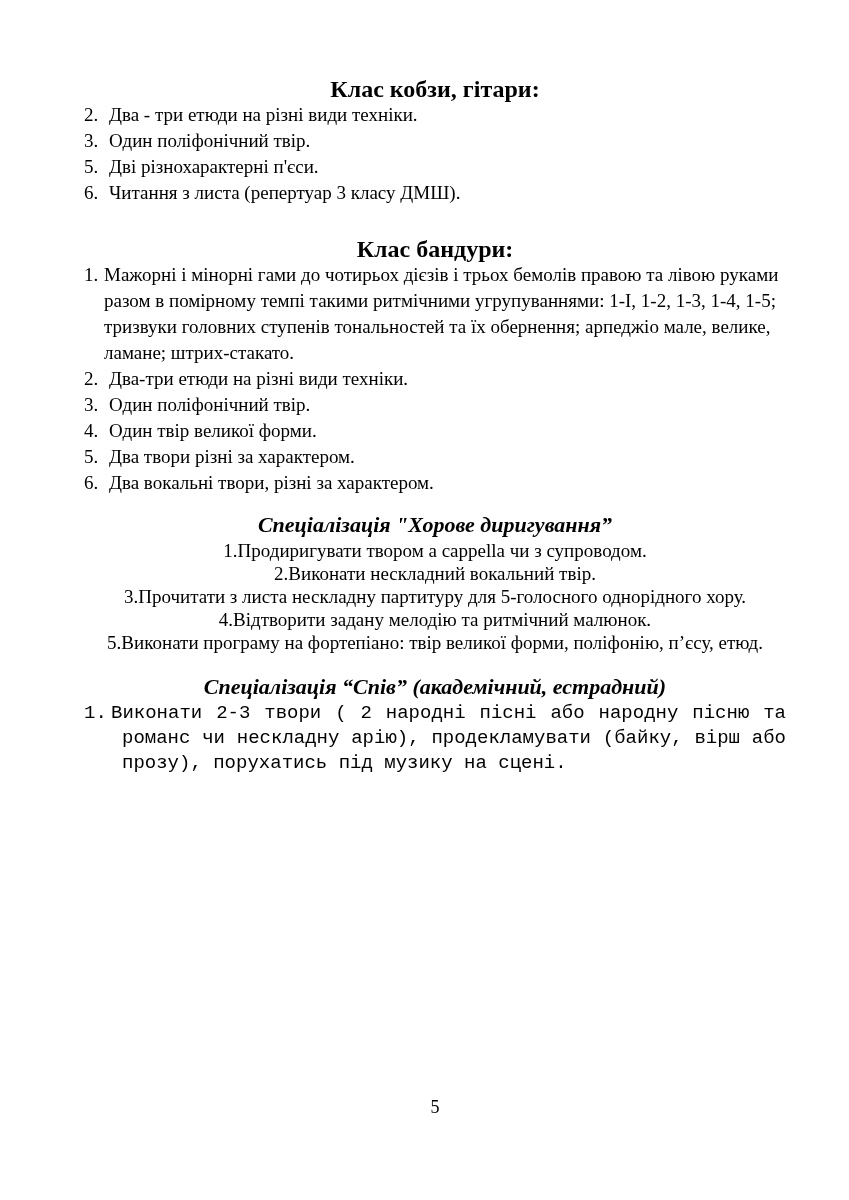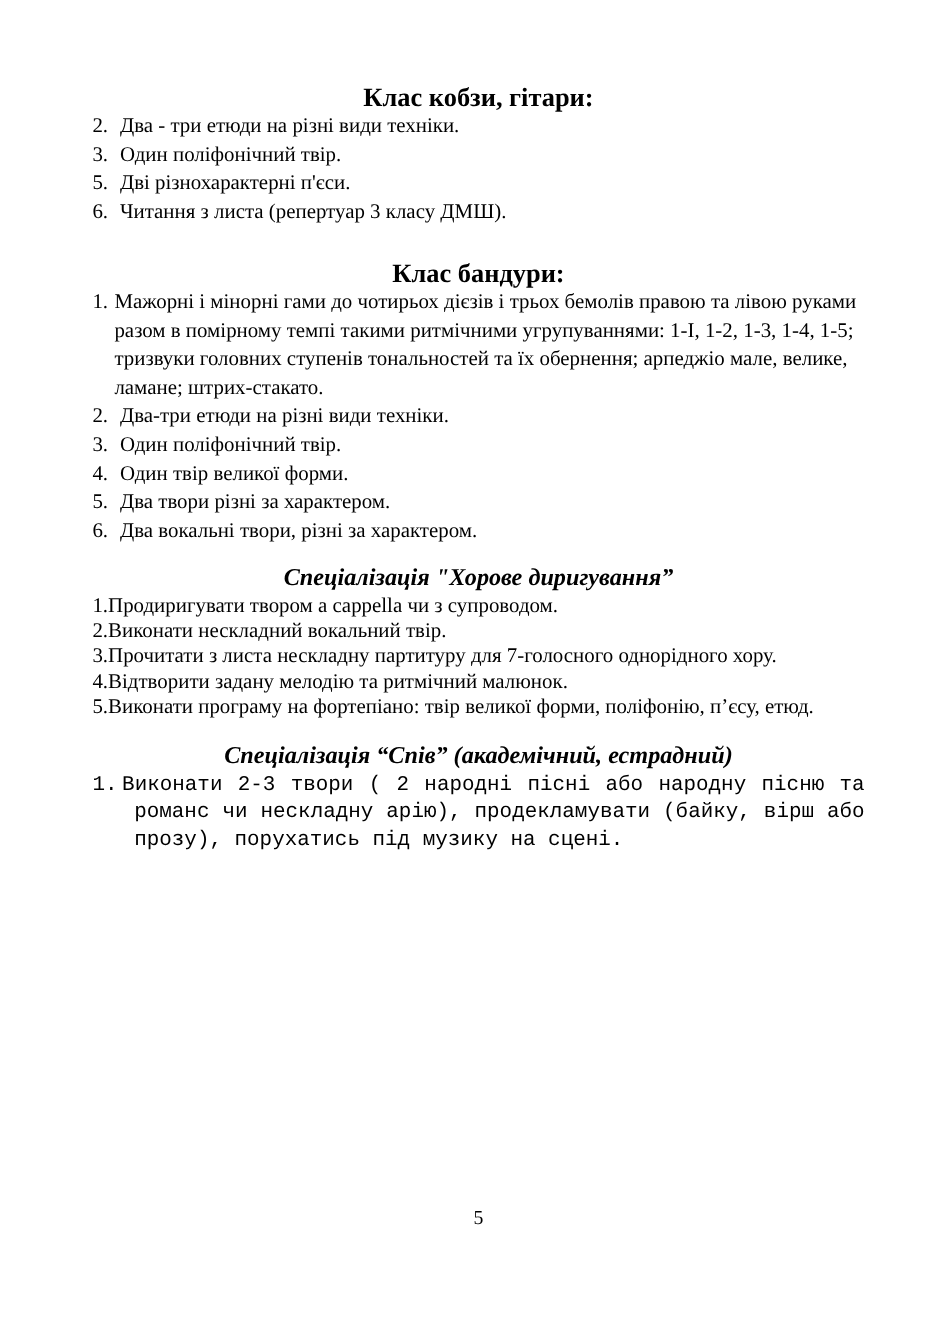--- a/index.html
+++ b/index.html
@@ -55,20 +55,21 @@
     text-indent: -20px;
   }
   li.hang20 .num { display: inline-block; width: 20px; text-indent: 0; }
 
   
   ol.req-list.tight { line-height: 23px; }
   li.tight-item {
     margin-left: 4px;
     padding-left: 8px;
     text-indent: -8px;
+    text-align: center;
   }
 
   
   ol.req-list.sing { line-height: 25px; }
   li.just {
     padding-left: 38px;
     text-indent: -38px;
     text-align: justify;
   }
   li.just .num { display: inline-block; width: 27px; text-indent: 0; }
@@ -115,21 +116,21 @@
         <li class="std"><span class="num">5.</span><span>Два твори різні за характером.</span></li>
         <li class="std"><span class="num">6.</span><span>Два вокальні твори, різні за характером.</span></li>
       </ol>
     </div>
 
     <div>
       <h2 class="sec-title spec gap-h3">Спеціалізація "Хорове диригування”</h2>
       <ol class="req-list tight gap-l3">
         <li class="tight-item"><span class="num">1.</span><span>Продиригувати твором а cappella чи з супроводом.</span></li>
         <li class="tight-item"><span class="num">2.</span><span>Виконати нескладний вокальний твір.</span></li>
-        <li class="tight-item"><span class="num">3.</span><span>Прочитати з листа нескладну партитуру для 7-голосного однорідного хору.</span></li>
+        <li class="tight-item"><span class="num">3.</span><span>Прочитати з листа нескладну партитуру для 5-голосного однорідного хору.</span></li>
         <li class="tight-item"><span class="num">4.</span><span>Відтворити задану мелодію та ритмічний малюнок.</span></li>
         <li class="tight-item"><span class="num">5.</span><span>Виконати програму на фортепіано: твір великої форми, поліфонію, п’єсу, етюд.</span></li>
       </ol>
     </div>
 
     <div>
       <h2 class="sec-title spec gap-h4">Спеціалізація “Спів” (академічний, естрадний)</h2>
       <ol class="req-list sing gap-l4">
         <li class="just"><span class="num">1.</span><span>Виконати 2-3 твори ( 2 народні пісні або народну пісню та романс чи нескладну арію), продекламувати (байку, вірш або прозу), порухатись під музику на сцені.</span></li>
       </ol>

